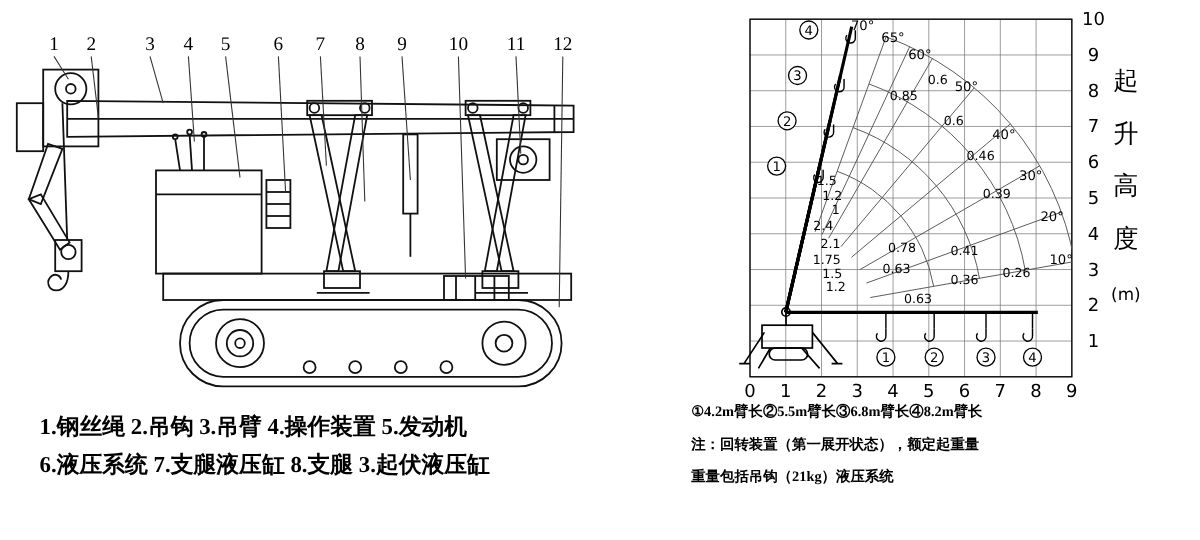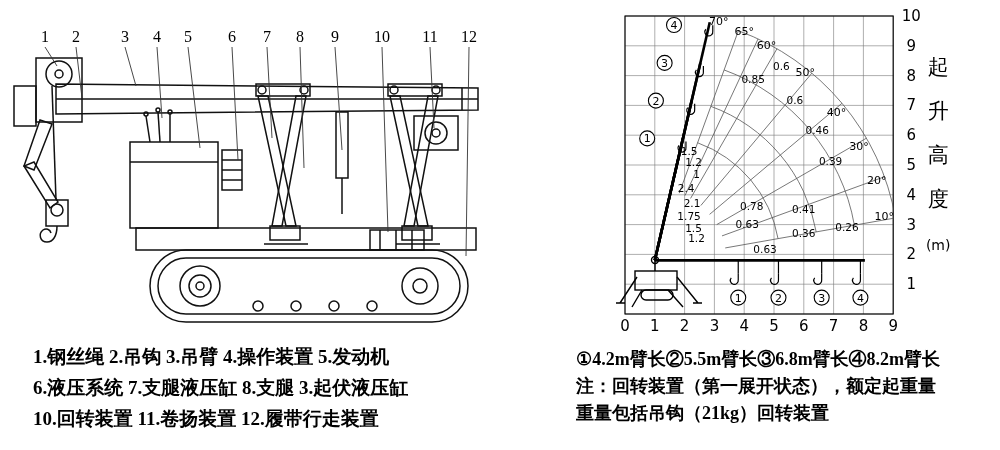--- a/index.html
+++ b/index.html
@@ -6,21 +6,21 @@
   .page{position:relative;width:1000px;height:450px;background:#fff;color:#000;
         font-family:"Liberation Serif",serif;overflow:hidden;}
   .left-panel{position:absolute;left:0;top:0;width:530px;height:450px;}
   .right-panel{position:absolute;left:530px;top:0;width:470px;height:450px;}
   #crane-svg{position:absolute;left:0;top:0;}
   #chart-svg{position:absolute;left:85px;top:2px;}
   #crane-svg text{font-family:"Liberation Serif",serif;fill:#000;}
   #chart-svg text{font-family:"DejaVu Sans",sans-serif;fill:#000;}
   .legend{position:absolute;left:33px;top:341px;font-size:19px;font-weight:700;
           line-height:31px;white-space:nowrap;}
-  .captions{position:absolute;left:46px;top:346px;font-size:18px;font-weight:700;
+  .captions{position:absolute;left:46px;top:330px;font-size:12px;font-weight:700;
             line-height:27px;white-space:nowrap;}
 </style>
 </head>
 <body>
 
 <div class="page">
 
   <div class="left-panel">
     <svg id="crane-svg" width="530" height="340" viewBox="0 0 530 340">
       <g stroke="#111" fill="none" stroke-width="1.5">
@@ -122,21 +122,20 @@
           <text x="430" y="42" font-size="16" text-anchor="middle">11</text>
           <line x1="430" y1="47" x2="434" y2="128" stroke="#333" stroke-width="0.9"></line>
           <text x="469" y="42" font-size="16" text-anchor="middle">12</text>
           <line x1="469" y1="47" x2="466" y2="256" stroke="#333" stroke-width="0.9"></line>
         </g>
     </svg>
 
     <div class="legend">
       <div>1.钢丝绳 2.吊钩 3.吊臂 4.操作装置 5.发动机</div>
       <div>6.液压系统 7.支腿液压缸 8.支腿 3.起伏液压缸</div>
-      <div>10.回转装置 11.卷扬装置 12.履带行走装置</div>
     </div>
   </div>
 
   <div class="right-panel">
     <svg id="chart-svg" width="345" height="342" viewBox="0 0 345 342">
         <g stroke="#777" stroke-width="0.6">
           <line x1="10" y1="14" x2="10" y2="312"></line>
           <line x1="39.8" y1="14" x2="39.8" y2="312"></line>
           <line x1="69.6" y1="14" x2="69.6" y2="312"></line>
           <line x1="99.4" y1="14" x2="99.4" y2="312"></line>
@@ -280,17 +279,17 @@
           <text x="221.57999999999998" y="113.82999999999998" font-size="11" text-anchor="middle">40°</text>
           <text x="243.93" y="148.1" font-size="11" text-anchor="middle">30°</text>
           <text x="261.80999999999995" y="182.37" font-size="11" text-anchor="middle">20°</text>
           <text x="269.26" y="218.13" font-size="11" text-anchor="middle">10°</text>
         </g>
       </svg>
 
     <div class="captions">
       <div>①4.2m臂长②5.5m臂长③6.8m臂长④8.2m臂长</div>
       <div>注：回转装置（第一展开状态），额定起重量</div>
-      <div>重量包括吊钩（21kg）回转装置</div>
+      <div>重量包括吊钩（21kg）液压系统</div>
     </div>
   </div>
 
 </div>
 
 </body></html>

